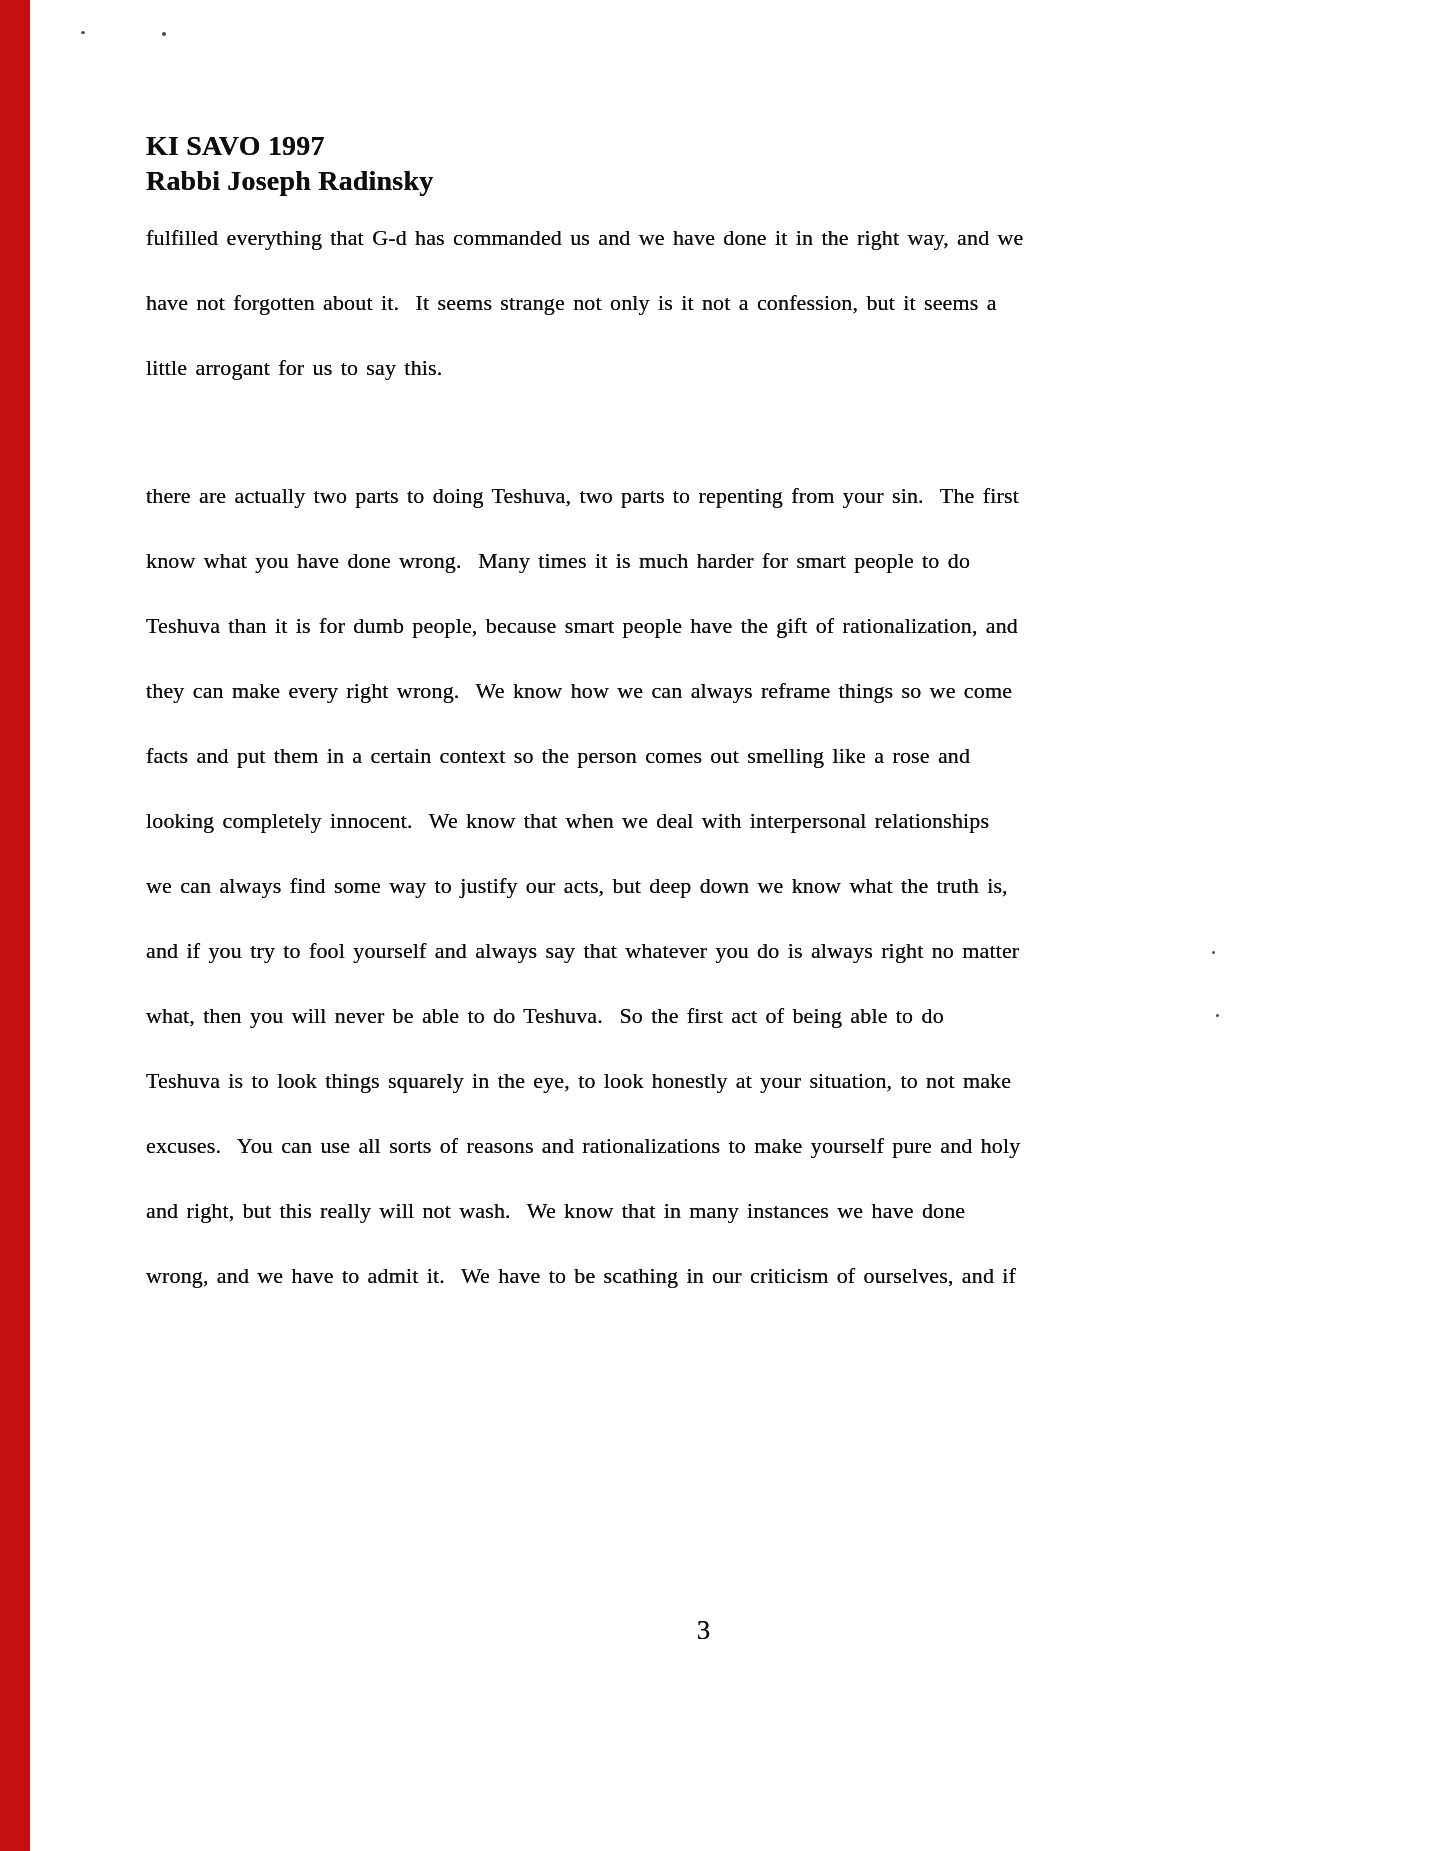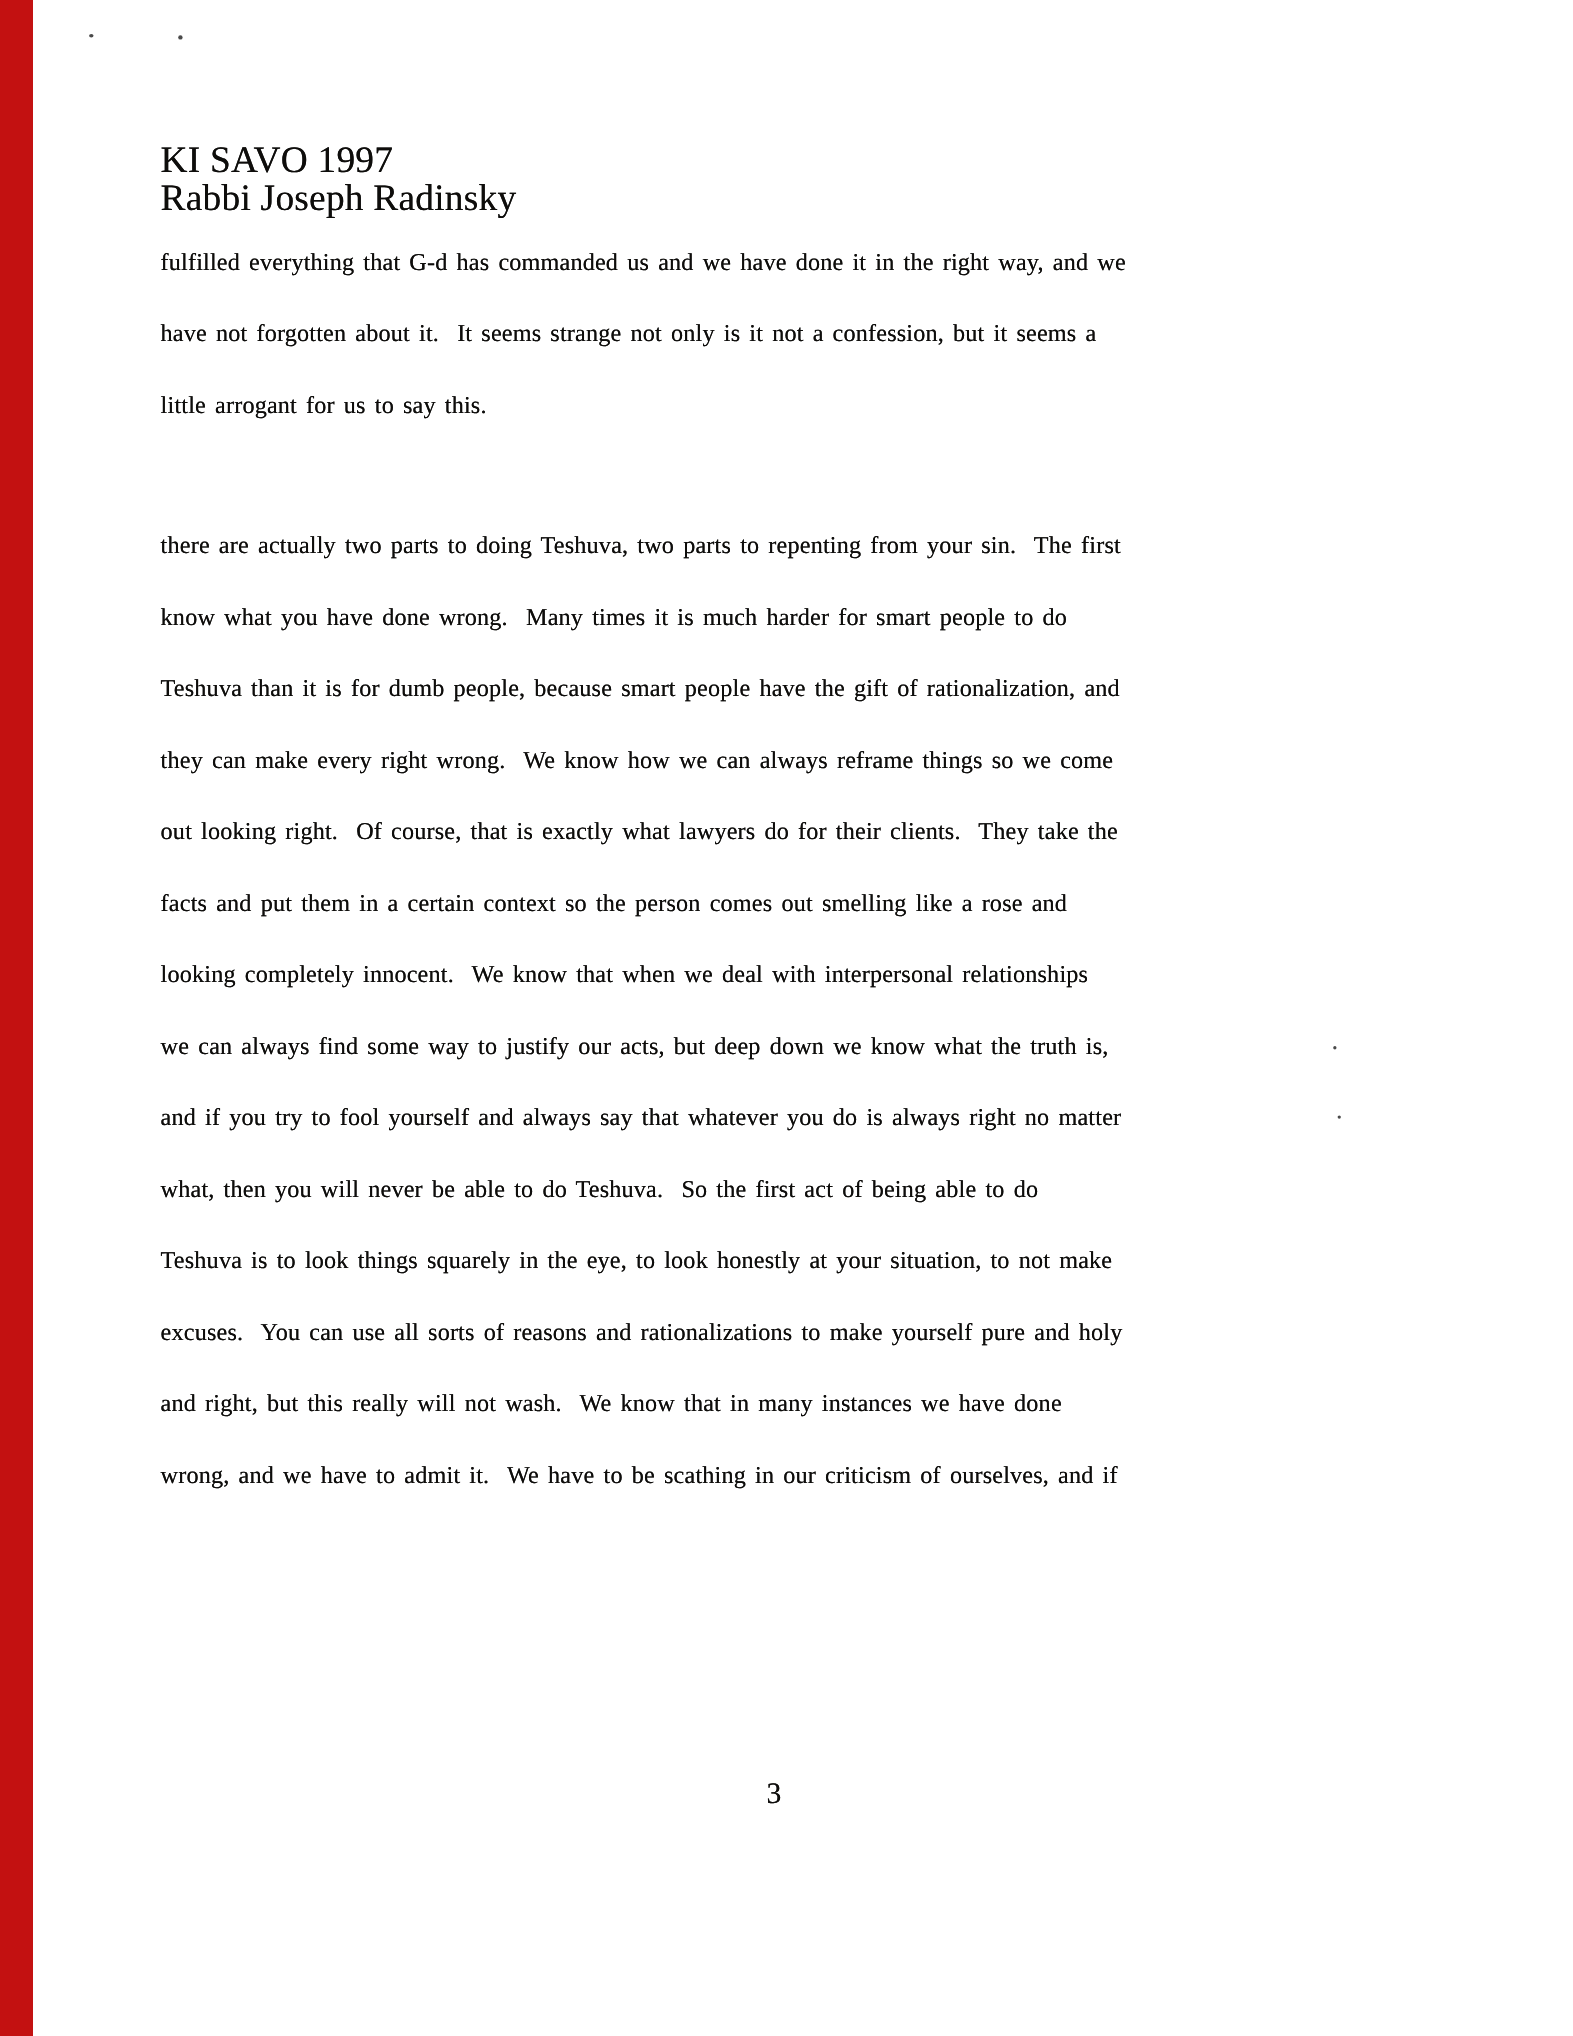--- a/index.html
+++ b/index.html
@@ -18,24 +18,25 @@
   }
   .scan-speck {
     position: absolute;
     background: #4a4a4a;
     border-radius: 50%;
   }
   .doc-header {
     position: absolute; left: 146px; top: 128px;
   }
   .header-line {
-    font-size: 34px; line-height: 35px;
+    font-size: 28px; line-height: 35px;
     white-space: pre;
     letter-spacing: 0.2px;
     text-shadow: 0 0 0.6px rgba(10,10,10,0.85);
+    font-weight: bold;
   }
   .body-text {
     position: absolute; left: 146px; top: 205px;
   }
   .paragraph { }
   .paragraph + .paragraph { margin-top: 63px; }
   .line {
     font-size: 22px; line-height: 65px;
     white-space: pre;
     word-spacing: 2.6px;
@@ -69,21 +70,20 @@
   <div class="paragraph">
       <div class="line">fulfilled everything that G-d has commanded us and we have done it in the right way, and we</div>
       <div class="line">have not forgotten about it.  It seems strange not only is it not a confession, but it seems a</div>
       <div class="line">little arrogant for us to say this.</div>
     </div>
   <div class="paragraph">
       <div class="line">there are actually two parts to doing Teshuva, two parts to repenting from your sin.  The first</div>
       <div class="line">know what you have done wrong.  Many times it is much harder for smart people to do</div>
       <div class="line">Teshuva than it is for dumb people, because smart people have the gift of rationalization, and</div>
       <div class="line">they can make every right wrong.  We know how we can always reframe things so we come</div>
-      <div class="line">out looking right.  Of course, that is exactly what lawyers do for their clients.  They take the</div>
       <div class="line">facts and put them in a certain context so the person comes out smelling like a rose and</div>
       <div class="line">looking completely innocent.  We know that when we deal with interpersonal relationships</div>
       <div class="line">we can always find some way to justify our acts, but deep down we know what the truth is,</div>
       <div class="line">and if you try to fool yourself and always say that whatever you do is always right no matter</div>
       <div class="line">what, then you will never be able to do Teshuva.  So the first act of being able to do</div>
       <div class="line">Teshuva is to look things squarely in the eye, to look honestly at your situation, to not make</div>
       <div class="line">excuses.  You can use all sorts of reasons and rationalizations to make yourself pure and holy</div>
       <div class="line">and right, but this really will not wash.  We know that in many instances we have done</div>
       <div class="line">wrong, and we have to admit it.  We have to be scathing in our criticism of ourselves, and if</div>
     </div>

